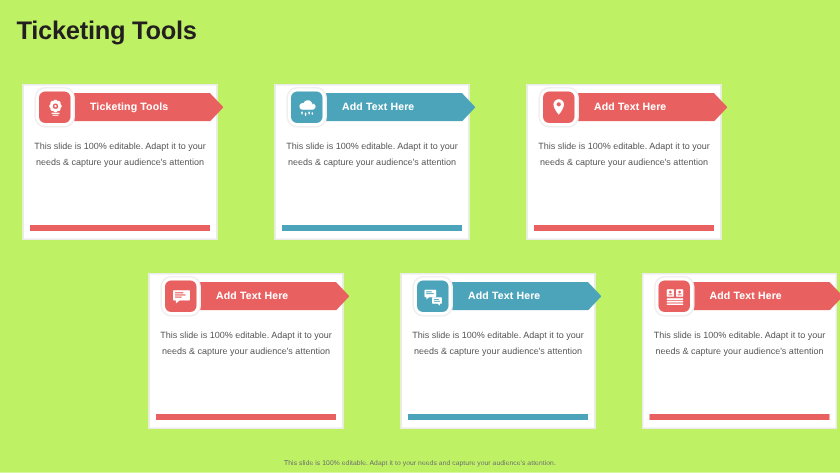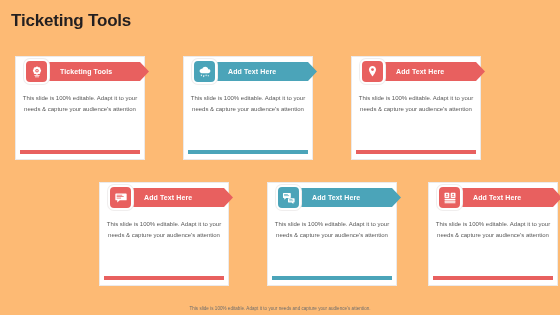--- a/index.html
+++ b/index.html
@@ -14,21 +14,21 @@
     background: #ffffff;
     font-family: "Liberation Sans", sans-serif;
     color: #3b3b3b;
     position: relative;
   }
 
   .slide {
     position: relative;
     width: 560px;
     height: 315px;
-    background: #fdba74;
+    background: #bef264;
   }
 
   
   .slide-title {
     position: absolute;
     left: 11px;
     top: 11px;
     font-size: 17px;
     font-weight: bold;
     letter-spacing: -0.2px;

